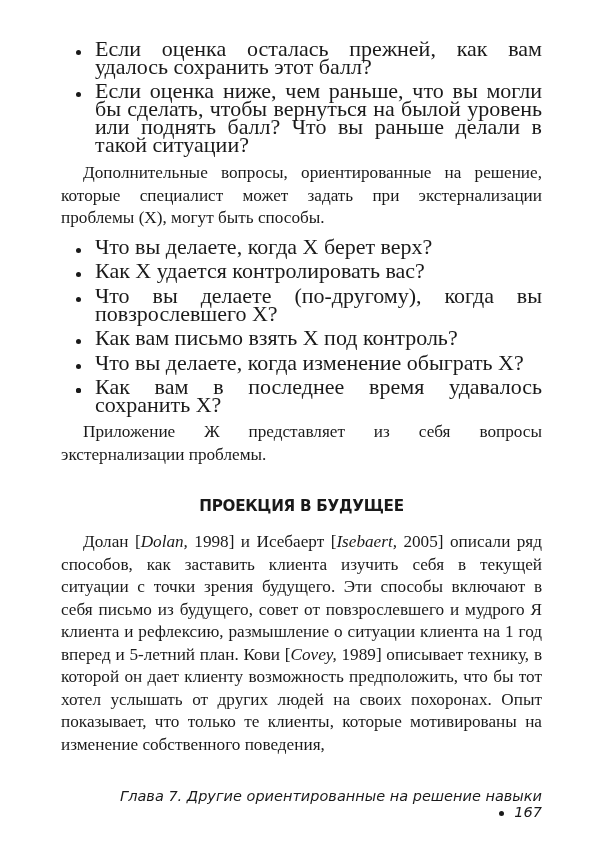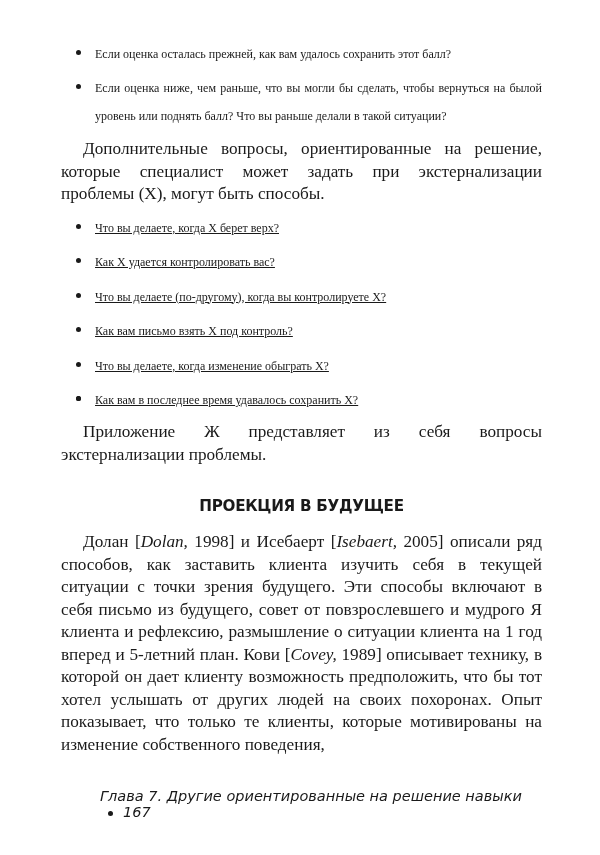--- a/index.html
+++ b/index.html
@@ -22,36 +22,36 @@
       width: 481px;
     }
     .bullet-list {
       list-style: none;
       margin: 0;
       padding: 0;
     }
     .bullet-item {
       position: relative;
       padding-left: 34px;
-      font-size: 12px;
-      line-height: 28px;
+      font-size: 22px;
+      line-height: 18px;
       margin-bottom: 6px;
       text-align: justify;
     }
     .bullet-item .dot {
       position: absolute;
       left: 15px;
       top: 10px;
       width: 5px;
       height: 5px;
       border-radius: 50%;
       background: #1a1a1a;
     }
     .list-a { margin-bottom: 8px; }
-    .list-b .bullet-item { margin-bottom: 6.5px; text-decoration: underline; }
+    .list-b .bullet-item { margin-bottom: 6.5px; }
     .list-b { margin-bottom: 7px; }
     .para {
       font-size: 17.2px;
       line-height: 22.5px;
       text-indent: 22px;
       margin: 0 0 8px 0;
       text-align: justify;
     }
     .heading {
       text-align: center;
@@ -60,20 +60,21 @@
       font-size: 16.5px;
       letter-spacing: -0.3px;
       margin: 30px 0 16px 0;
       transform: scaleX(0.92);
     }
     .footer {
       position: absolute;
       left: 100px;
       top: 788px;
       width: 442px;
+      text-align: right;
       font-family: "DejaVu Sans", "Liberation Sans", sans-serif;
       font-style: italic;
       font-size: 14.5px;
       color: #1a1a1a;
     }
     .footer .sep {
       display: inline-block;
       width: 5px;
       height: 5px;
       border-radius: 50%;
@@ -105,21 +106,21 @@
     <li class="bullet-item">
       <span class="dot"></span>
       <span>Что вы делаете, когда X берет верх?</span>
     </li>
     <li class="bullet-item">
       <span class="dot"></span>
       <span>Как X удается контролировать вас?</span>
     </li>
     <li class="bullet-item">
       <span class="dot"></span>
-      <span>Что вы делаете (по-другому), когда вы контролируете X?</span>
+      <span>Что вы делаете (по-другому), когда вы повзрослевшего X?</span>
     </li>
     <li class="bullet-item">
       <span class="dot"></span>
       <span>Как вам письмо взять X под контроль?</span>
     </li>
     <li class="bullet-item">
       <span class="dot"></span>
       <span>Что вы делаете, когда изменение обыграть X?</span>
     </li>
     <li class="bullet-item">

